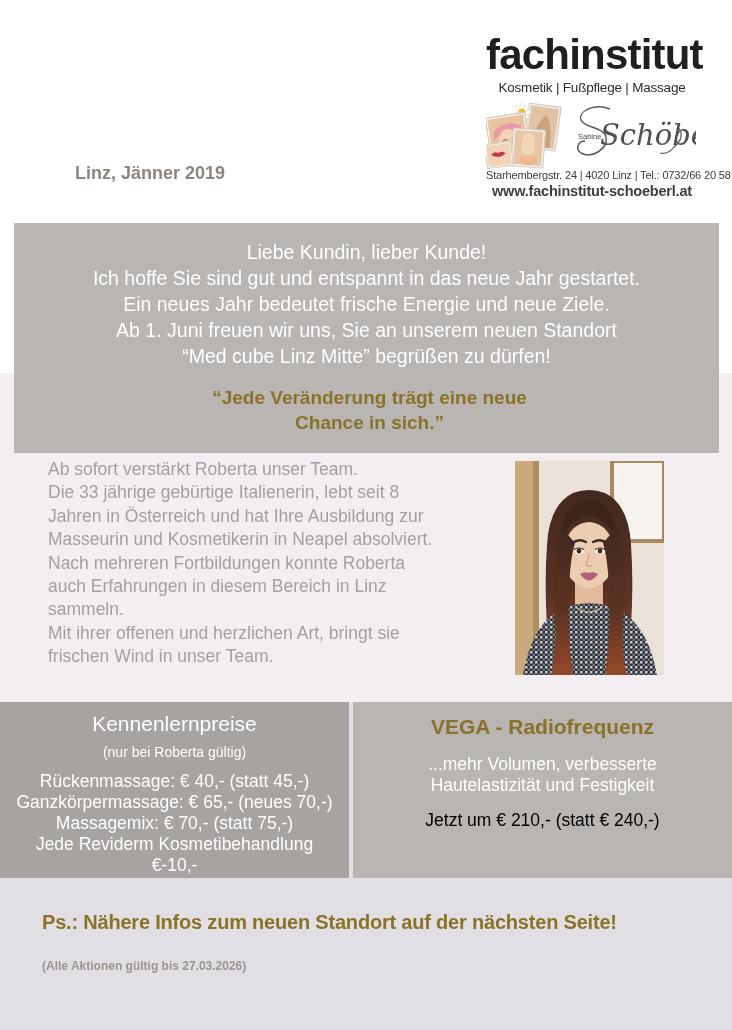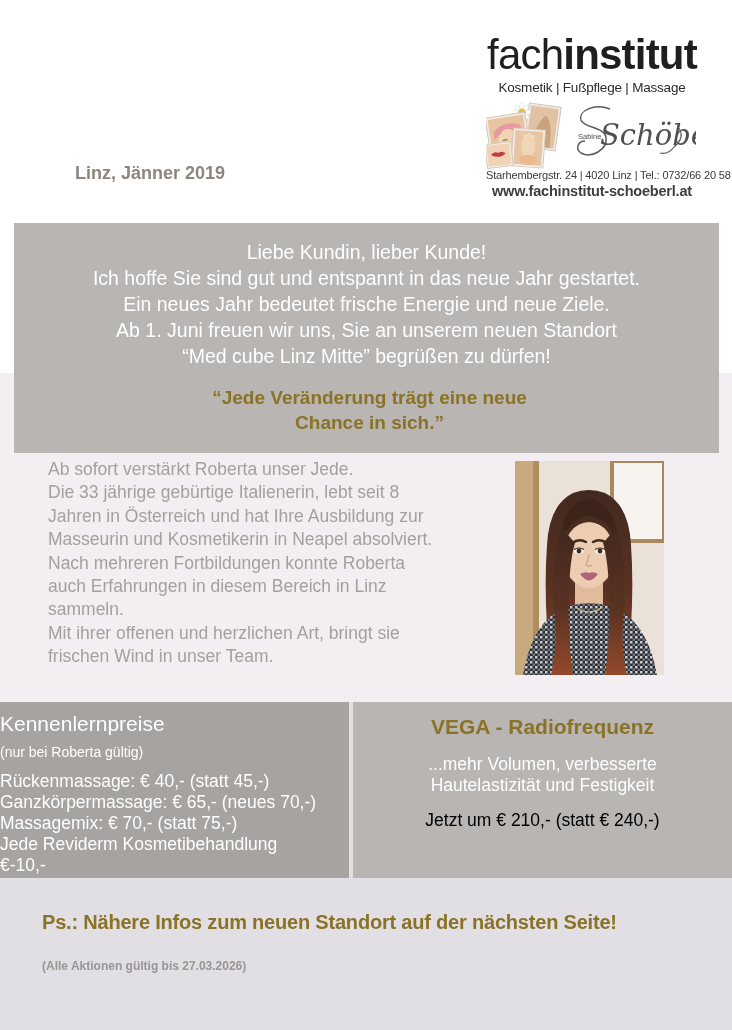--- a/index.html
+++ b/index.html
@@ -14,42 +14,42 @@
   *{margin:0;padding:0;box-sizing:border-box;}
   body{width:732px;height:1030px;background:#ffffff;font-family:"Liberation Sans",sans-serif;}
   .page{position:relative;width:732px;height:1030px;overflow:hidden;background:#ffffff;}
 
   .bg-pink{position:absolute;left:0;top:373px;width:732px;height:329px;background:var(--pink-bg);}
   .bg-bottom{position:absolute;left:0;top:702px;width:732px;height:328px;background:var(--lavender-bg);}
 
   
   .header{position:absolute;left:486px;top:34px;width:212px;text-align:center;color:#242424;}
   .brand{font-size:42px;line-height:1.02;letter-spacing:-0.8px;white-space:nowrap;color:#1f1f1f;}
-  .brand .light{font-weight:400;}
+  .brand .light{font-weight:700;}
   .brand .bold{font-weight:700;}
   .services{margin-top:3px;font-size:13.5px;color:#2b2b2b;white-space:nowrap;letter-spacing:-0.2px;}
   .logo-row{margin-top:6px;display:flex;align-items:flex-start;}
   .collage{width:82px;height:68px;flex:0 0 auto;}
   .signature{width:126px;height:62px;margin-left:2px;margin-top:2px;}
   .address{margin-top:0;font-size:11px;font-weight:400;color:#3b3b3b;white-space:nowrap;letter-spacing:-0.15px;}
   .website{margin-top:2px;font-size:14.5px;font-weight:700;color:#3e3e3e;white-space:nowrap;letter-spacing:-0.2px;}
 
   .date-line{position:absolute;left:75px;top:163px;font-size:18px;font-weight:700;color:var(--date-text);}
 
   
   .greeting-box{position:absolute;left:14px;top:223px;width:705px;height:230px;background:var(--box-gray);text-align:center;}
   .greeting-lines{padding-top:16px;font-size:19.5px;line-height:26px;color:#ffffff;}
   .quote{margin-top:16px;font-size:19px;line-height:25px;font-weight:700;color:var(--gold);padding-left:6px;}
 
   
   .team-text{position:absolute;left:48px;top:458px;width:462px;font-size:17.5px;line-height:23.4px;color:var(--team-text);}
   .portrait{position:absolute;left:515px;top:461px;width:149px;height:214px;display:block;}
 
   
-  .offer-left{position:absolute;left:0;top:702px;width:349px;height:176px;background:var(--box-gray-dark);text-align:left;color:#ffffff;}
+  .offer-left{position:absolute;left:0;top:702px;width:349px;height:176px;background:var(--box-gray-dark);text-align:center;color:#ffffff;}
   .offer-left .title{padding-top:9px;font-size:21px;line-height:26px;}
   .offer-left .subtitle{margin-top:7px;font-size:14px;}
   .offer-left .price-lines{margin-top:11px;font-size:17.5px;line-height:21px;}
   .offer-right{position:absolute;left:353px;top:702px;width:379px;height:176px;background:var(--box-gray);text-align:center;}
   .offer-right .title{padding-top:13px;font-size:21px;font-weight:700;color:var(--gold);}
   .offer-right .desc{margin-top:15px;font-size:17.5px;line-height:21px;color:#ffffff;}
   .offer-right .price{margin-top:14px;font-size:17.5px;color:#000000;}
 
   
   .ps-line{position:absolute;left:42px;top:911px;font-size:20px;font-weight:700;color:var(--gold);letter-spacing:-0.2px;}
@@ -129,21 +129,21 @@
       <div>Ab 1. Juni freuen wir uns, Sie an unserem neuen Standort</div>
       <div>“Med cube Linz Mitte” begrüßen zu dürfen!</div>
     </div>
     <div class="quote">
       <div>“Jede Veränderung trägt eine neue</div>
       <div>Chance in sich.”</div>
     </div>
   </div>
 
   <div class="team-text">
-    <div>Ab sofort verstärkt Roberta unser Jede.</div>
+    <div>Ab sofort verstärkt Roberta unser Team.</div>
     <div>Die 33 jährige gebürtige Italienerin, lebt seit 8</div>
     <div>Jahren in Österreich und hat Ihre Ausbildung zur</div>
     <div>Masseurin und Kosmetikerin in Neapel absolviert.</div>
     <div>Nach mehreren Fortbildungen konnte Roberta</div>
     <div>auch Erfahrungen in diesem Bereich in Linz</div>
     <div>sammeln.</div>
     <div>Mit ihrer offenen und herzlichen Art, bringt sie</div>
     <div>frischen Wind in unser Team.</div>
   </div>
 

